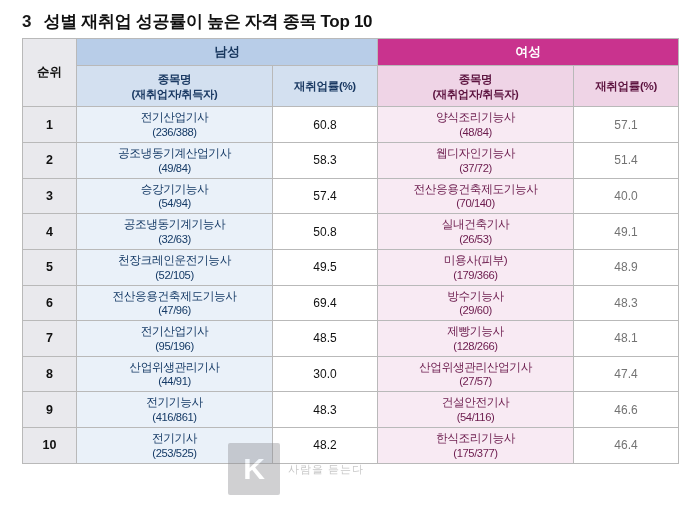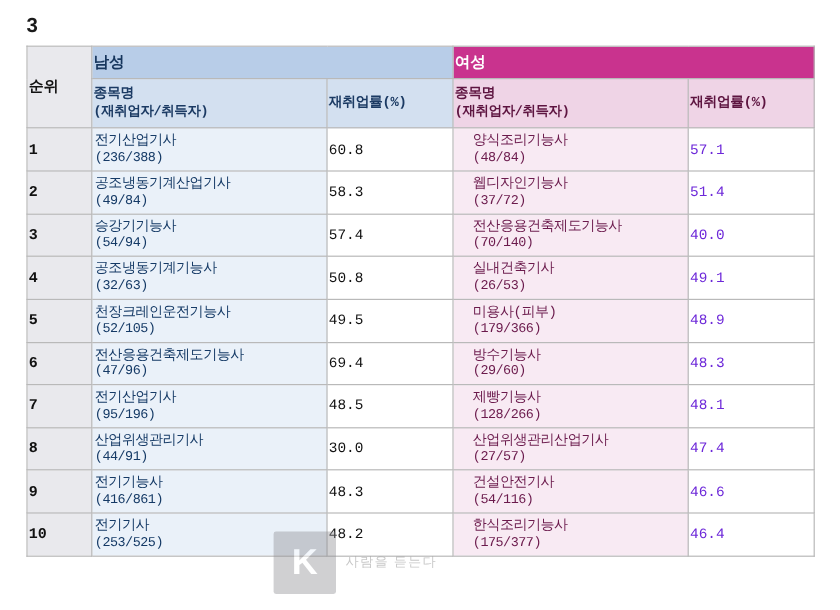--- a/index.html
+++ b/index.html
@@ -49,23 +49,22 @@
   }
   table.main {
     border-collapse: collapse;
     width: 656px;
     margin: 0 auto;
     table-layout: fixed;
     background: #ffffff;
   }
   table.main th, table.main td {
     border: 1px solid #b9b9b9;
-    text-align: left;
+    text-align: center;
     vertical-align: middle;
-    font-family: Liberation Mono, monospace;
   }
   th.rank-head {
     width: 54px;
     background: #e9e9ed;
     font-size: 12.5px;
     font-weight: bold;
     color: #111;
   }
   th.male-group {
     background: #b8cde8;
@@ -124,21 +123,21 @@
   td.female-name {
     background: #f8eaf3;
     color: #6b1a4c;
     font-size: 11.7px;
     line-height: 1.25;
     letter-spacing: -0.4px;
     padding: 3px 16px;
   }
   td.female-rate {
     background: #ffffff;
-    color: #6d28d9;
+    color: #737373;
     font-size: 12px;
     margin-left: 48px;
   }
   .cell-sub {
     display: block;
     font-size: 11.2px;
   }
 
   
   .watermark {
@@ -184,20 +183,21 @@
     letter-spacing: 1px;
   }
 </style>
 </head>
 <body>
 
 <div class="page">
 
   <div class="title-row">
     <span class="title-num">3</span>
+    <span class="title-text">성별 재취업 성공률이 높은 자격 종목 Top 10</span>
   </div>
 
 
   <table class="main">
     <colgroup>
       <col style="width:54px">
       <col style="width:196px">
       <col style="width:105px">
       <col style="width:196px">
       <col style="width:105px">

